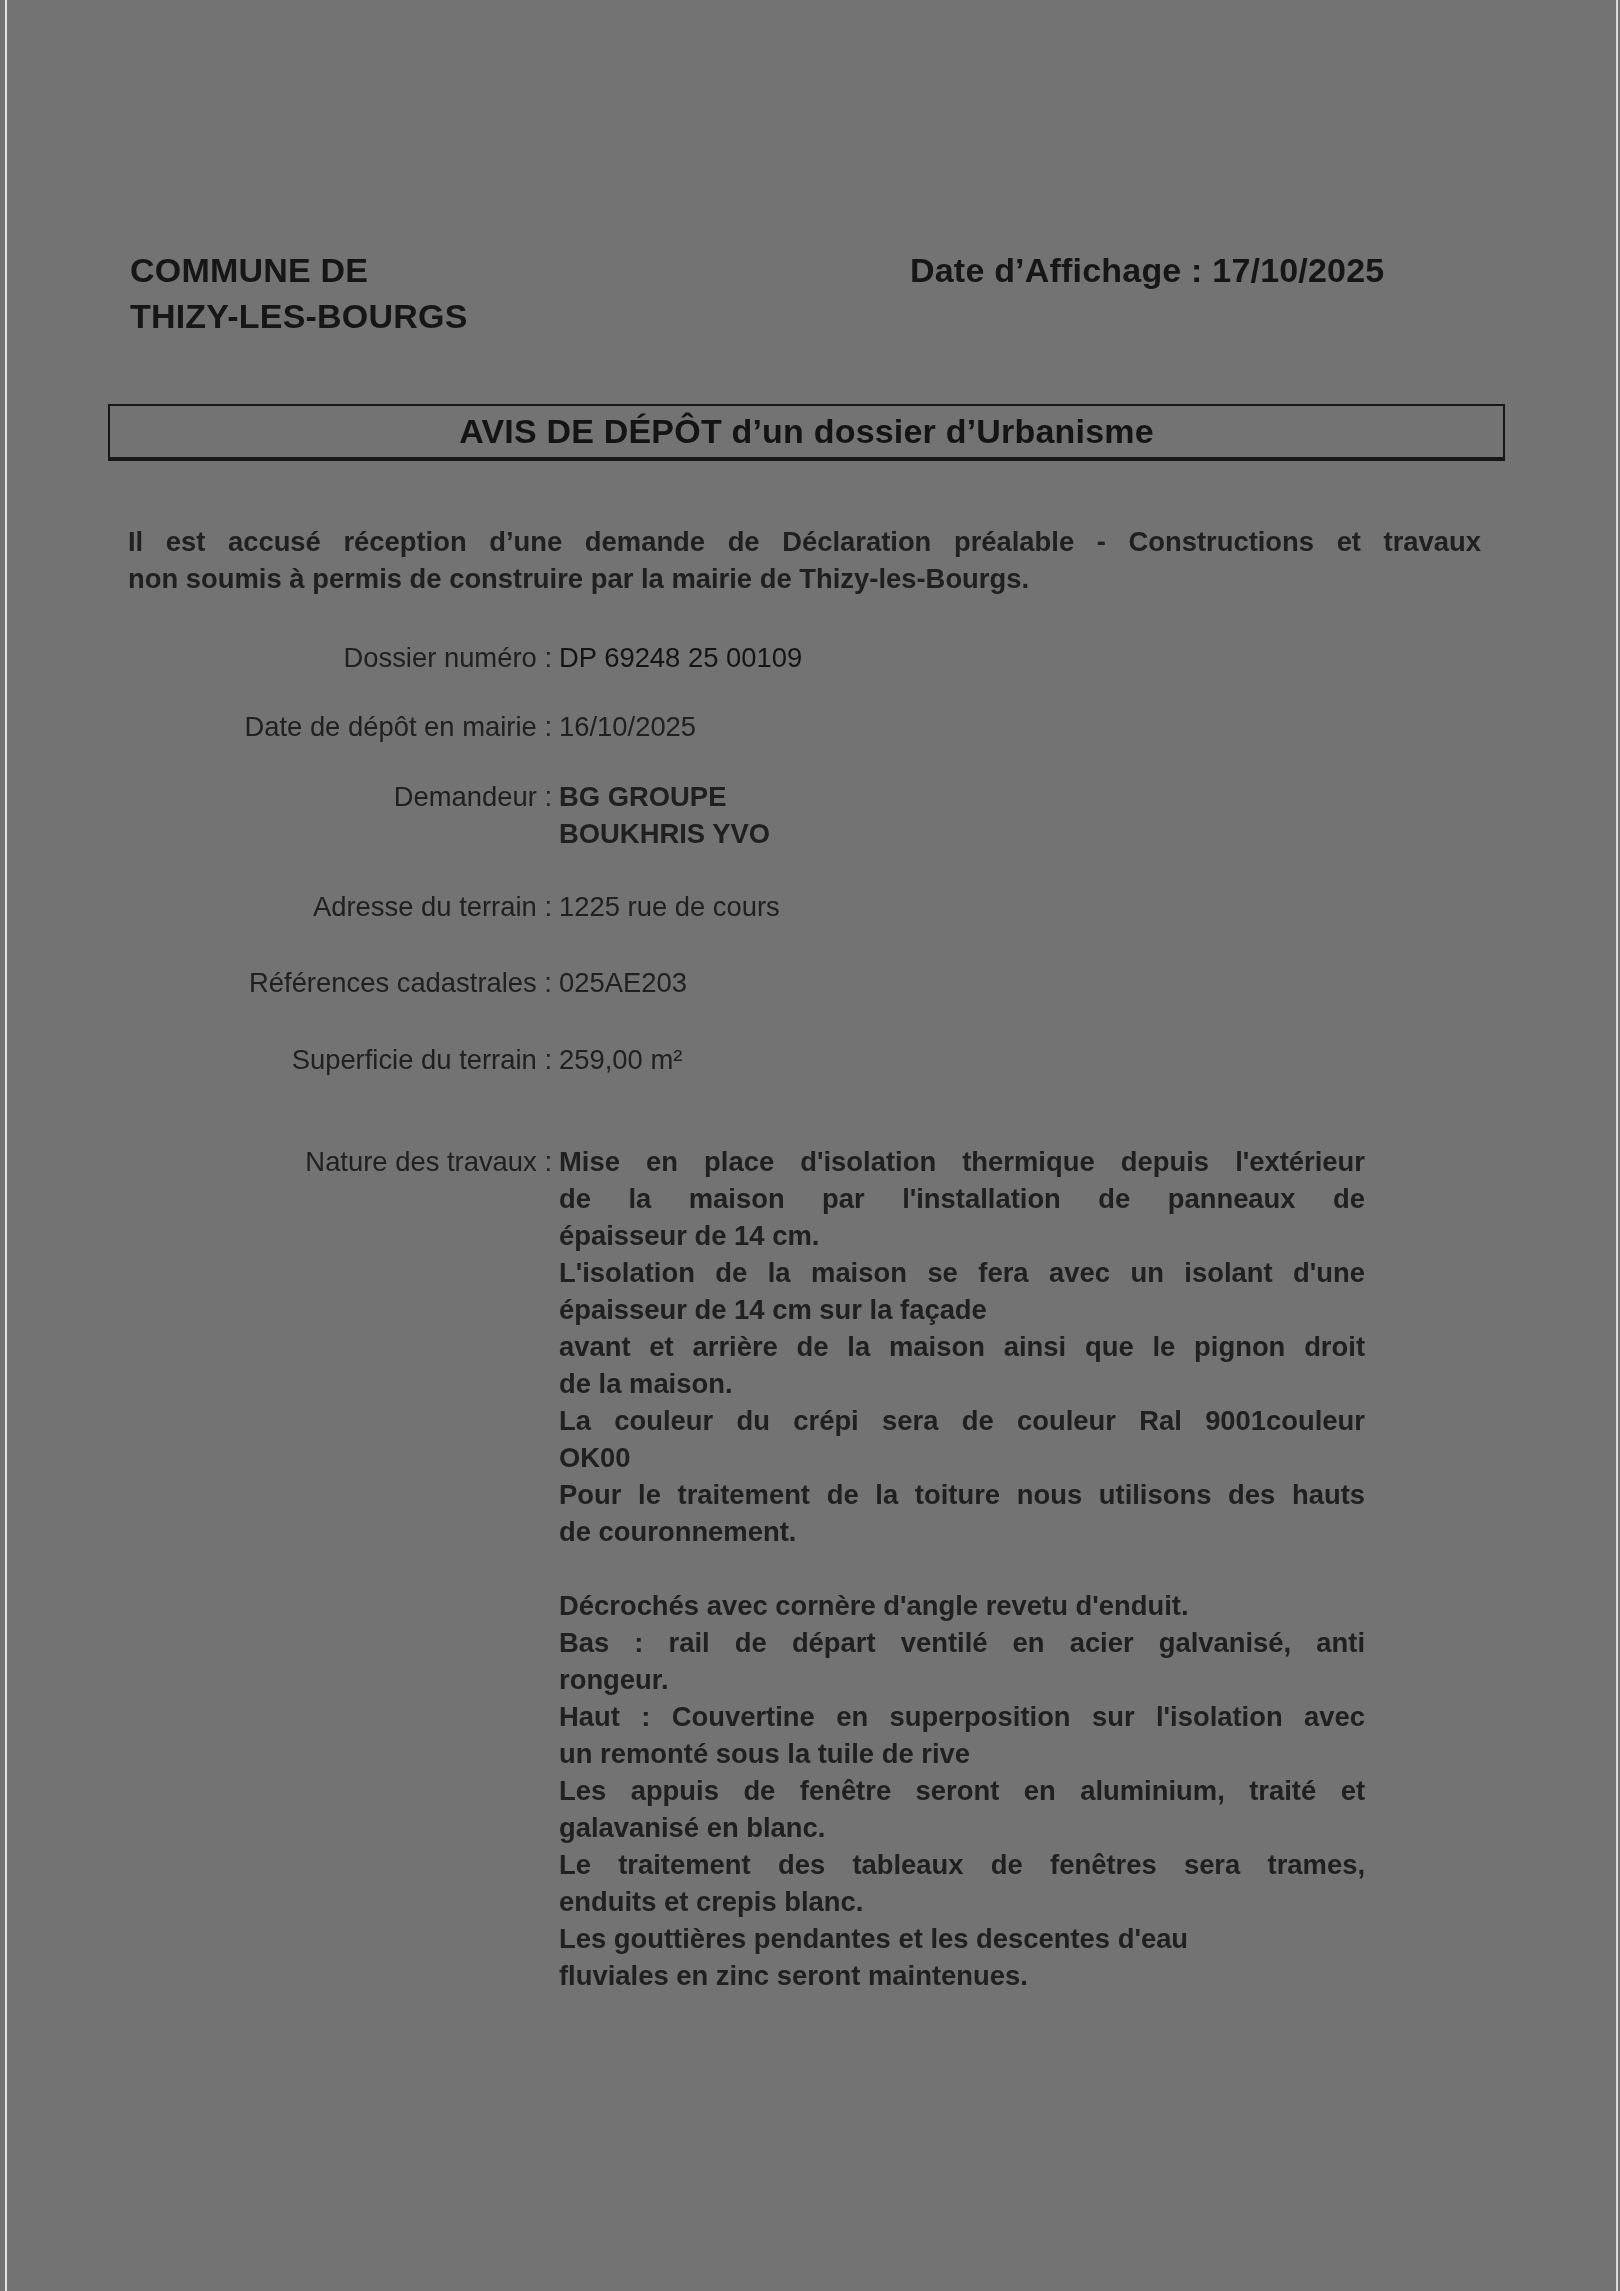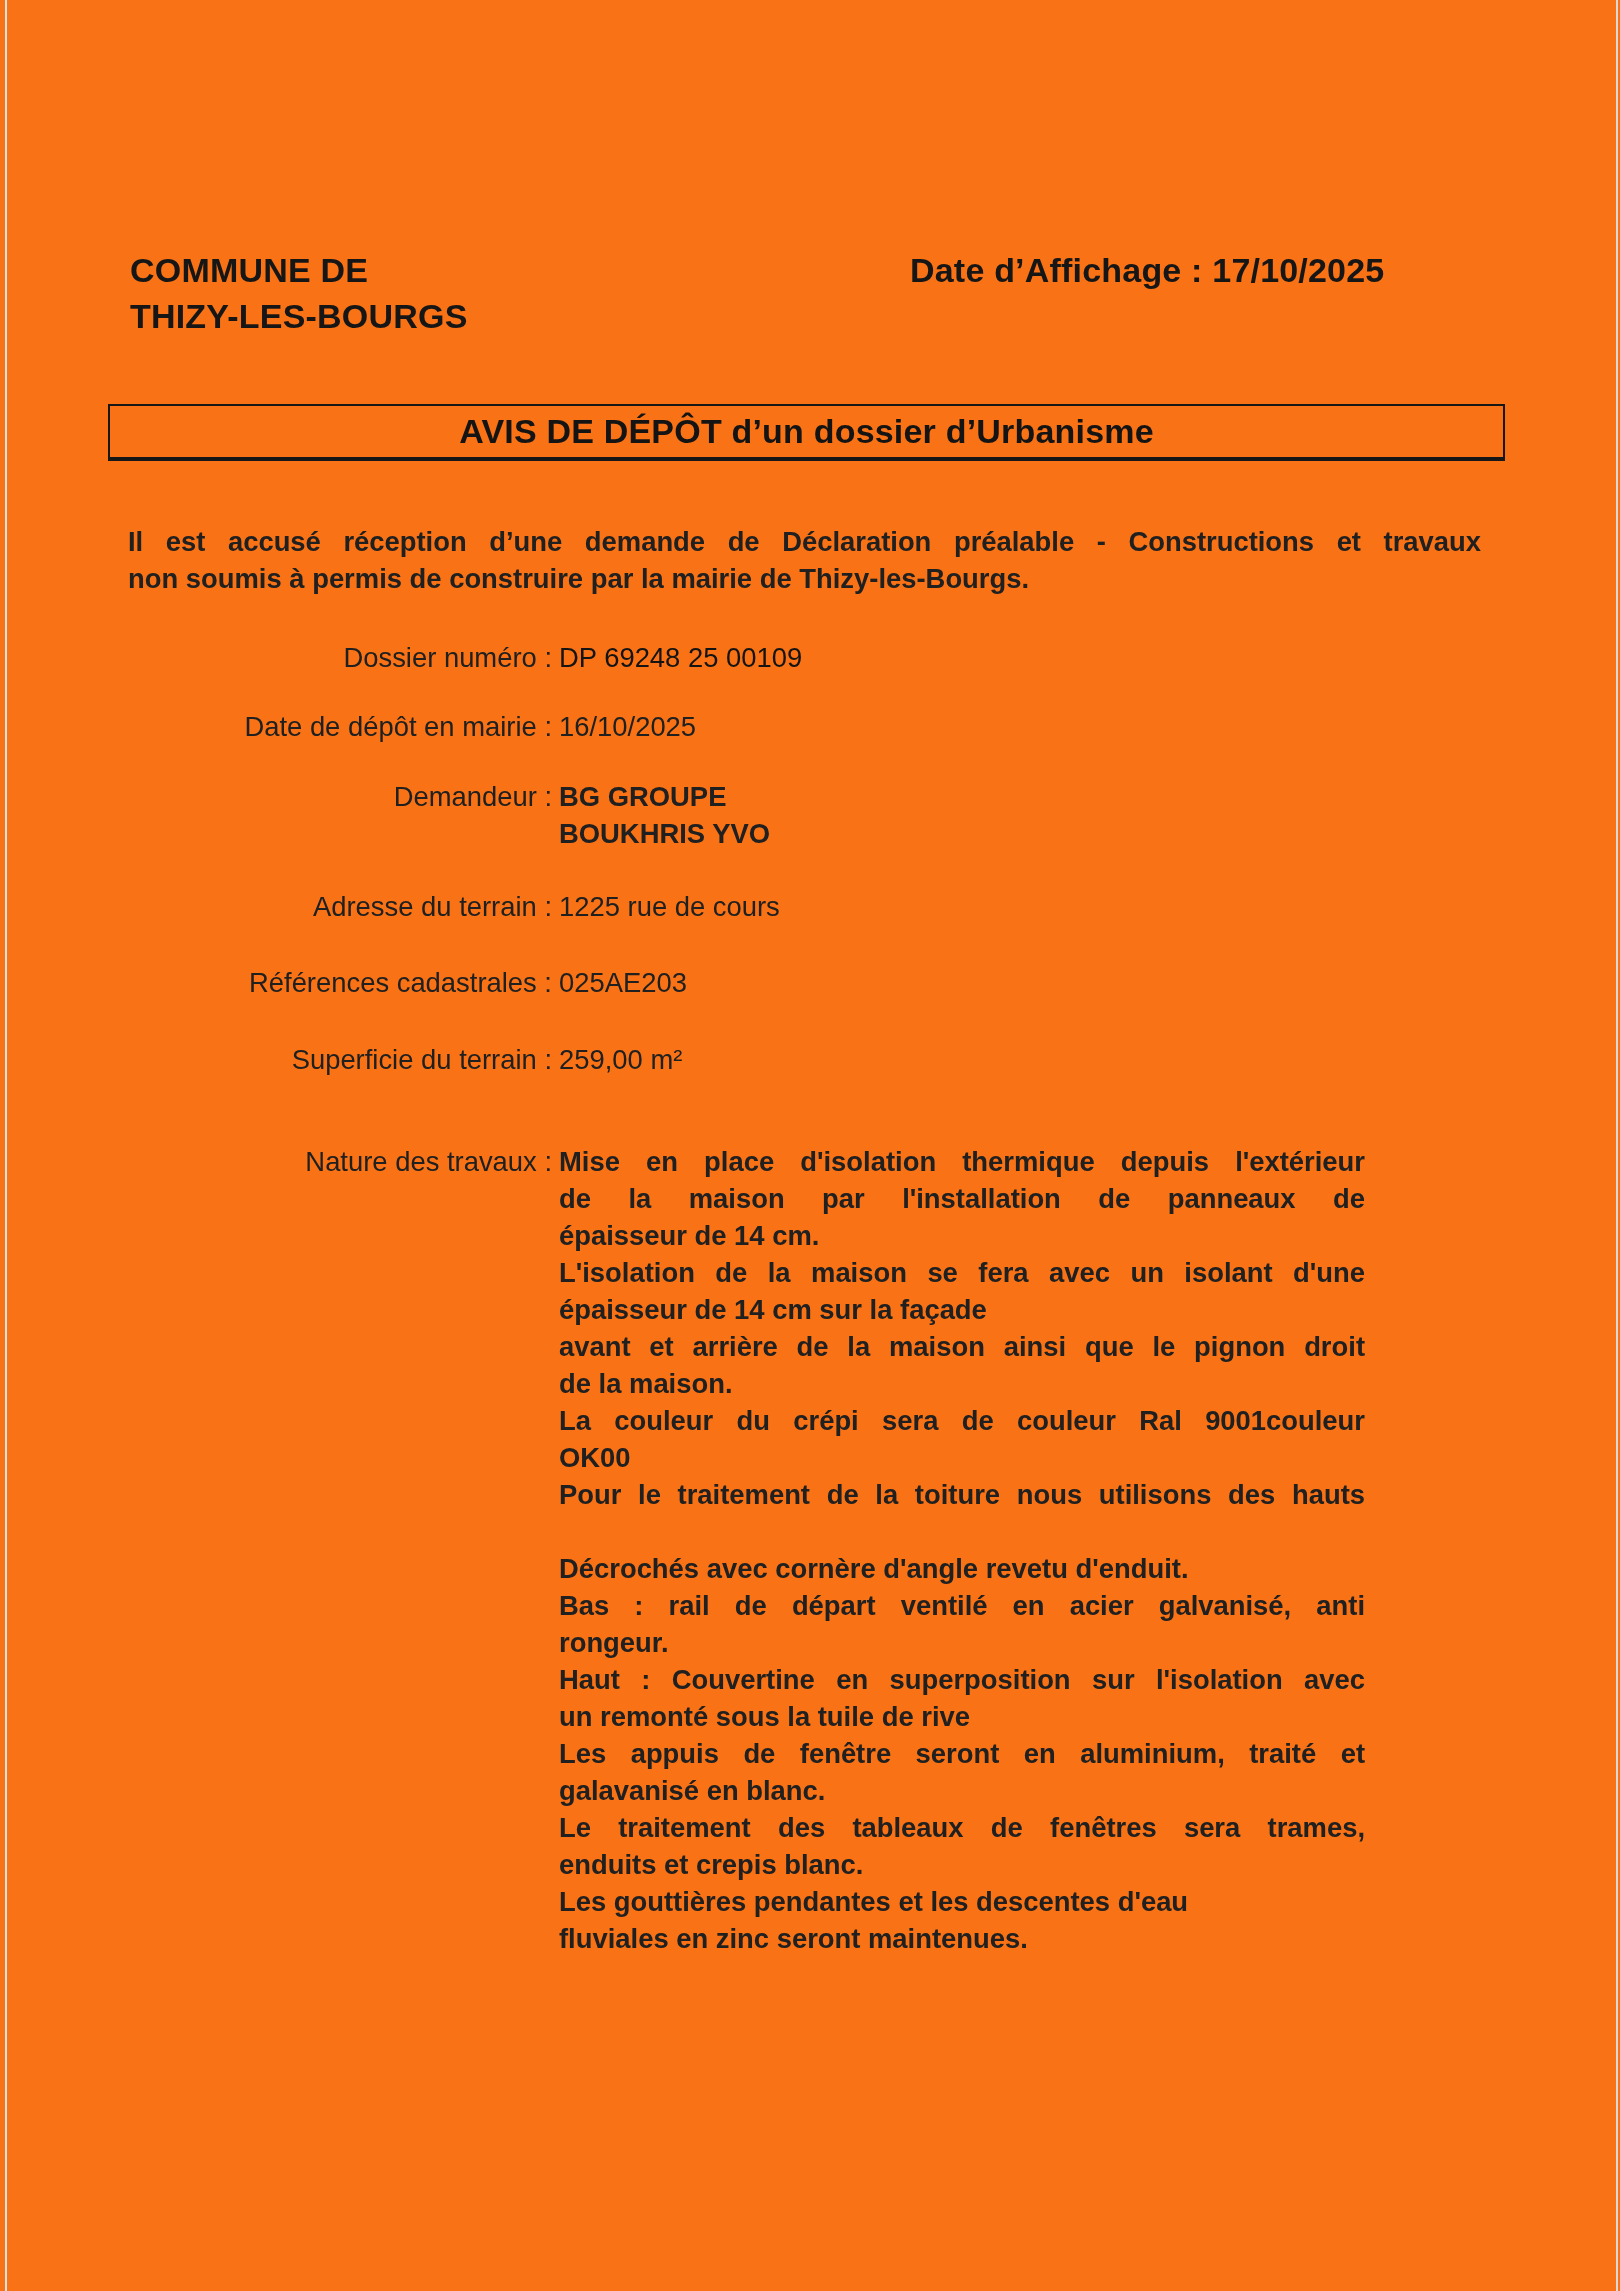--- a/index.html
+++ b/index.html
@@ -1,20 +1,20 @@
 <!DOCTYPE html>
 <html><head>
 <meta charset="utf-8">
 <style>
   html, body { margin: 0; padding: 0; background: #9a9a9a; }
   .page {
     position: relative;
     width: 1620px;
     height: 2292px;
-    background: #f97316;
+    background: #737373;
     overflow: hidden;
     font-family: "Liberation Sans", "DejaVu Sans", sans-serif;
     color: #1f1f1f;
     -webkit-font-smoothing: antialiased;
   }
   
   .scan-edge-left {
     position: absolute; left: 4.9px; top: 0; width: 2px; height: 100%;
     background: #e2e2e2;
   }
@@ -139,20 +139,21 @@
         <div class="tline fill">Mise en place d'isolation thermique depuis l'extérieur</div>
         <div class="tline fill">de la maison par l'installation de panneaux de</div>
         <div class="tline">épaisseur de 14 cm.</div>
         <div class="tline fill">L'isolation de la maison se fera avec un isolant d'une</div>
         <div class="tline">épaisseur de 14 cm sur la façade</div>
         <div class="tline fill">avant et arrière de la maison ainsi que le pignon droit</div>
         <div class="tline">de la maison.</div>
         <div class="tline fill">La couleur du crépi sera de couleur Ral 9001couleur</div>
         <div class="tline">OK00</div>
         <div class="tline fill">Pour le traitement de la toiture nous utilisons des hauts</div>
+        <div class="tline">de couronnement.</div>
         <div class="tline">&nbsp;</div>
         <div class="tline">Décrochés avec cornère d'angle revetu d'enduit.</div>
         <div class="tline fill">Bas : rail de départ ventilé en acier galvanisé, anti</div>
         <div class="tline">rongeur.</div>
         <div class="tline fill">Haut : Couvertine en superposition sur l'isolation avec</div>
         <div class="tline">un remonté sous la tuile de rive</div>
         <div class="tline fill">Les appuis de fenêtre seront en aluminium, traité et</div>
         <div class="tline">galavanisé en blanc.</div>
         <div class="tline fill">Le traitement des tableaux de fenêtres sera trames,</div>
         <div class="tline">enduits et crepis blanc.</div>

